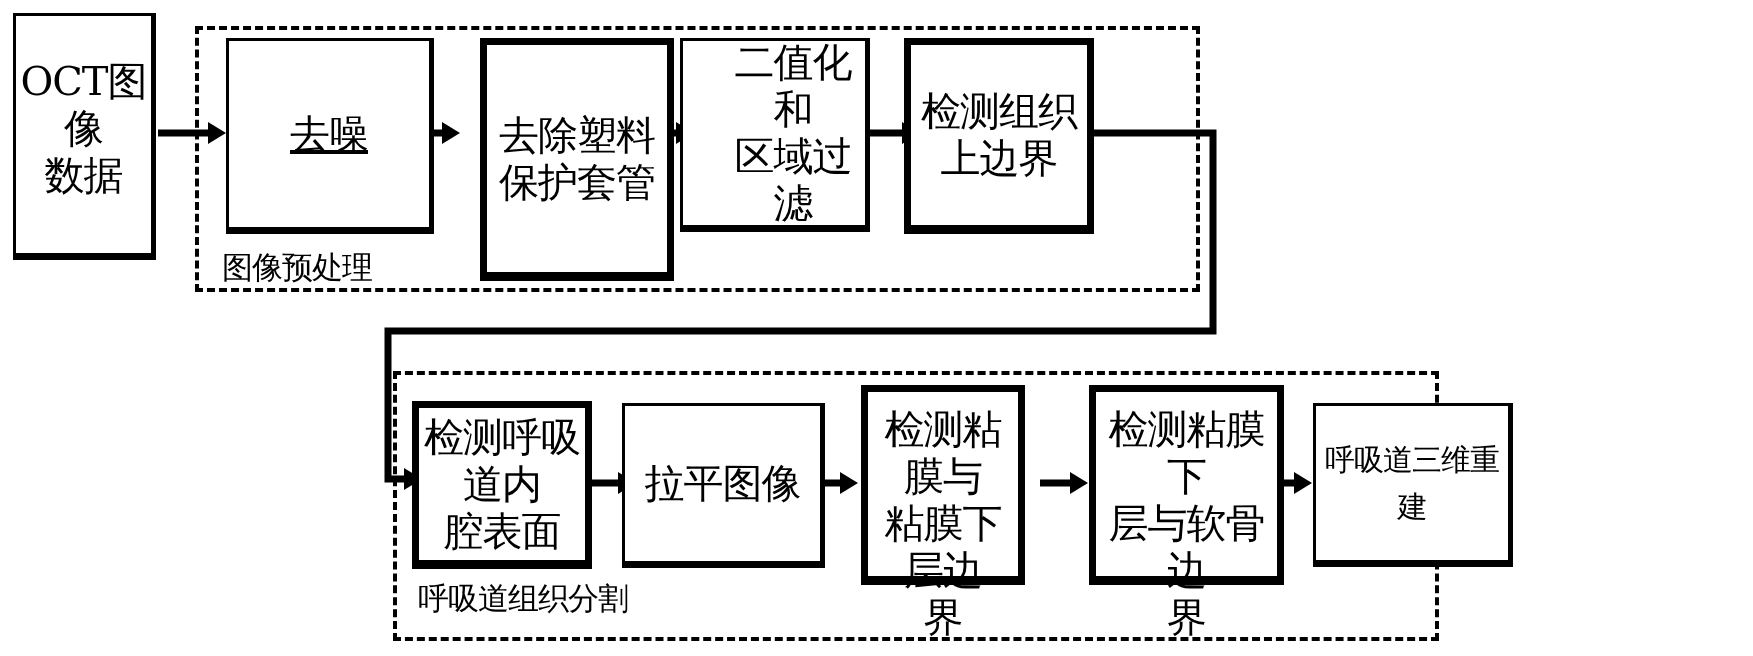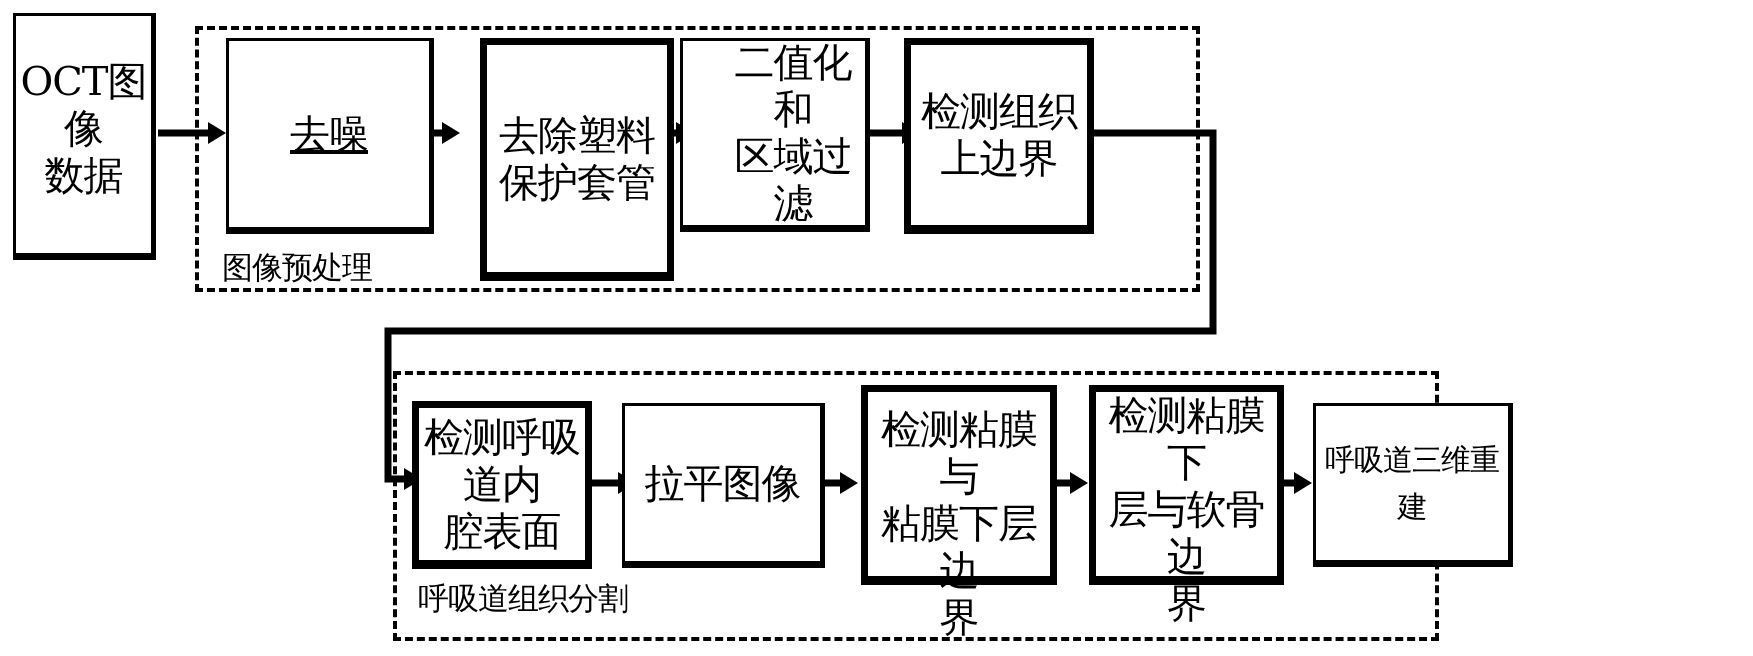--- a/index.html
+++ b/index.html
@@ -67,26 +67,26 @@
 </div>
 <div class="grp-label" style="left:222px; top:250px;">图像预处理</div>
 
 <div class="box thick" style="left:412px; top:401px; width:180px; height:168px;text-align:center;">
   <span>检测呼吸道内
 腔表面</span>
 </div>
 <div class="box" style="left:622px; top:403px; width:203px; height:165px;">
   <span>拉平图像</span>
 </div>
-<div class="box thick" style="left:861px; top:385px; width:196px; height:200px; align-items:flex-start; padding-top:14px;">
+<div class="box thick" style="left:861px; top:385px; width:164px; height:200px; align-items:flex-start; padding-top:14px;">
   <span>检测粘膜与
 粘膜下层边
 界</span>
 </div>
-<div class="box thick" style="left:1089px; top:385px; width:195px; height:200px; align-items:flex-start; ">
+<div class="box thick" style="left:1089px; top:385px; width:195px; height:200px; align-items:flex-start; padding-top:14px;">
   <span>检测粘膜下
 层与软骨边
 界</span>
 </div>
 <div class="grp-label" style="left:418px; top:581px;">呼吸道组织分割</div>
 
 <div class="box" style="left:1313px; top:403px; width:200px; height:164px;">
   <span style="font-size:30px;">呼吸道三维重建</span>
 </div>
 

